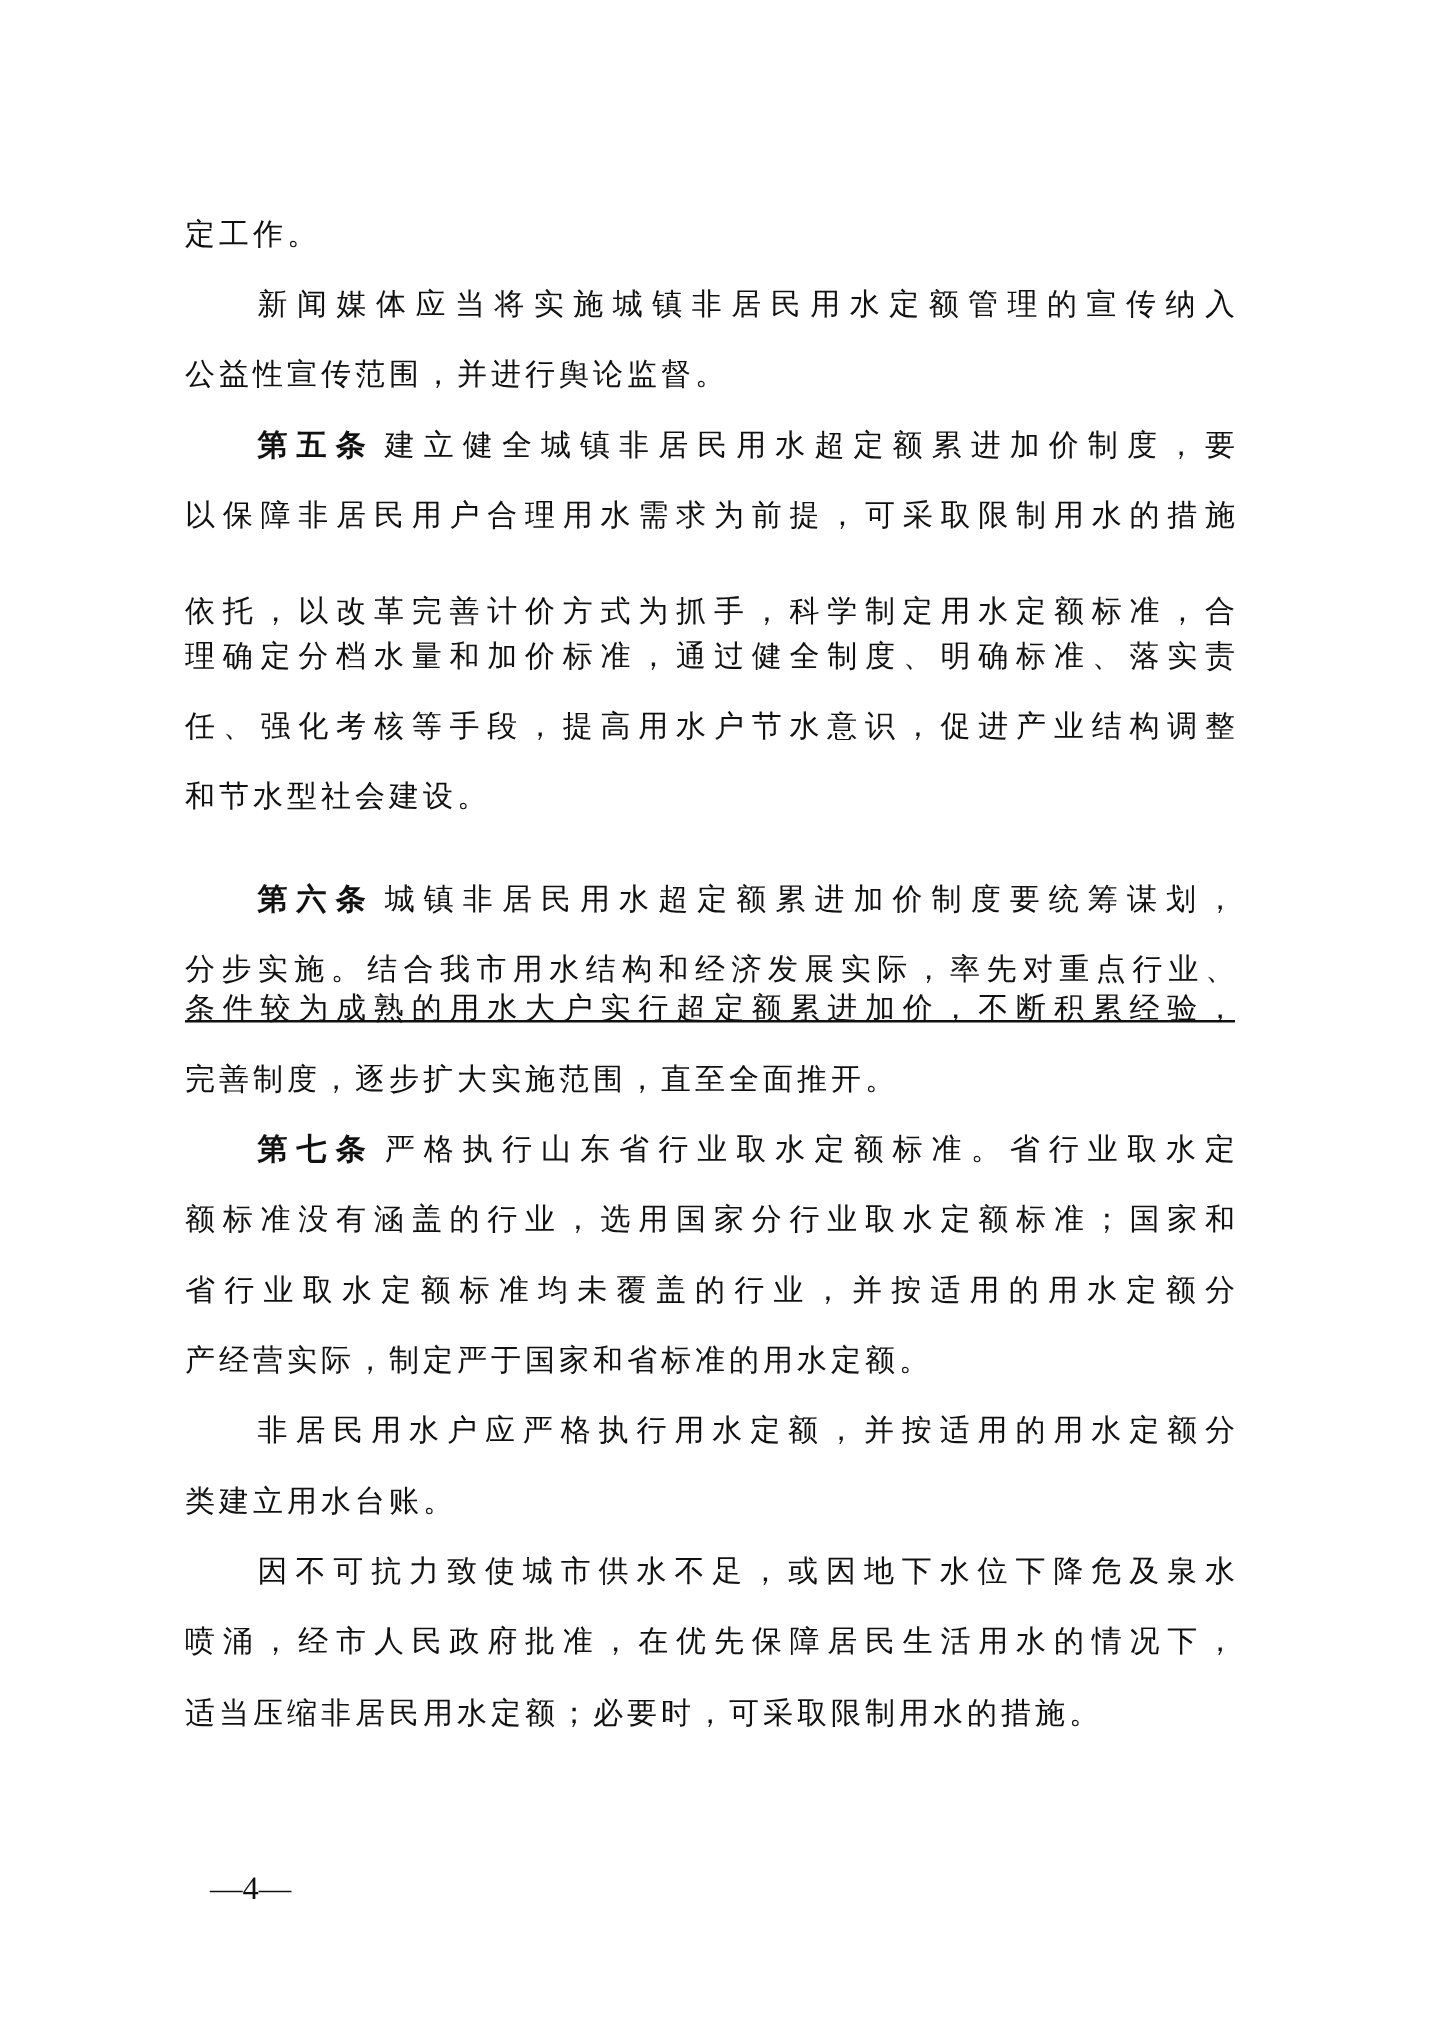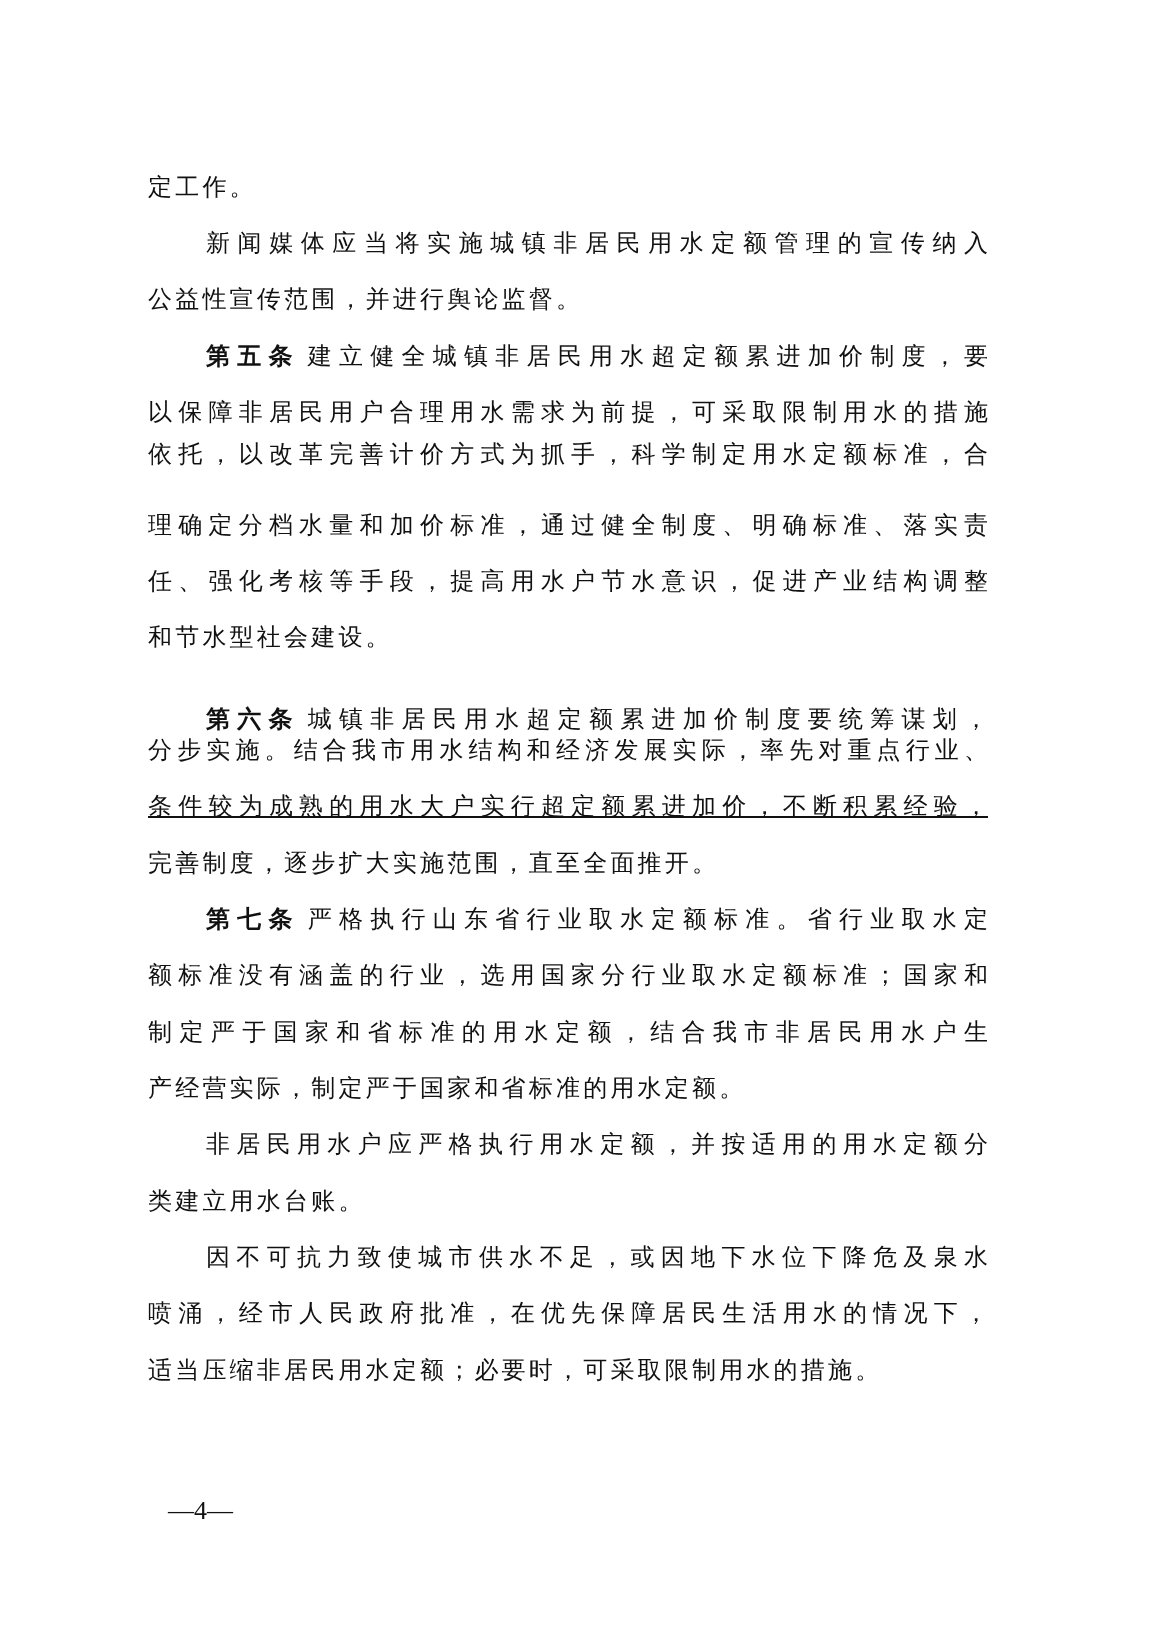--- a/index.html
+++ b/index.html
@@ -17,31 +17,31 @@
   </style>
 </head>
 <body>
 
 <div class="page" id="page">
     <div class="line" style="top: 170px;"><span>定工作。</span></div>
     <div class="line indent justify" style="top: 226px;"><span>新闻媒体应当将实施城镇非居民用水定额管理的宣传纳入</span></div>
     <div class="line" style="top: 282px;"><span>公益性宣传范围，并进行舆论监督。</span></div>
     <div class="line indent justify" style="top: 339px;"><span class="bold">第五条</span><span>建立健全城镇非居民用水超定额累进加价制度，要</span></div>
     <div class="line justify" style="top: 395px;"><span>以保障非居民用户合理用水需求为前提，可采取限制用水的措施</span></div>
-    <div class="line justify" style="top: 437px;"><span>依托，以改革完善计价方式为抓手，科学制定用水定额标准，合</span></div>
+    <div class="line justify" style="top: 472px;"><span>依托，以改革完善计价方式为抓手，科学制定用水定额标准，合</span></div>
     <div class="line justify" style="top: 508px;"><span>理确定分档水量和加价标准，通过健全制度、明确标准、落实责</span></div>
     <div class="line justify" style="top: 564px;"><span>任、强化考核等手段，提高用水户节水意识，促进产业结构调整</span></div>
     <div class="line" style="top: 620px;"><span>和节水型社会建设。</span></div>
     <div class="line indent justify" style="top: 702px;"><span class="bold">第六条</span><span>城镇非居民用水超定额累进加价制度要统筹谋划，</span></div>
-    <div class="line justify" style="top: 733px;"><span>分步实施。结合我市用水结构和经济发展实际，率先对重点行业、</span></div>
+    <div class="line justify" style="top: 758px;"><span>分步实施。结合我市用水结构和经济发展实际，率先对重点行业、</span></div>
     <div class="line justify" style="top: 789px; text-decoration: underline;"><span>条件较为成熟的用水大户实行超定额累进加价，不断积累经验，</span></div>
     <div class="line" style="top: 846px; text-align: right;"><span>完善制度，逐步扩大实施范围，直至全面推开。</span></div>
     <div class="line indent justify" style="top: 902px;"><span class="bold">第七条</span><span>严格执行山东省行业取水定额标准。省行业取水定</span></div>
     <div class="line justify" style="top: 958px;"><span>额标准没有涵盖的行业，选用国家分行业取水定额标准；国家和</span></div>
-    <div class="line justify" style="top: 1015px;"><span>制定严于国家和省标准的用水定额，结合我市非居民用水户生</span></div>
+    <div class="line justify" style="top: 1015px;"><span>省行业取水定额标准均未覆盖的行业，并按适用的用水定额分</span></div>
     <div class="line" style="top: 1071px;"><span>产经营实际，制定严于国家和省标准的用水定额。</span></div>
     <div class="line indent justify" style="top: 1127px;"><span>非居民用水户应严格执行用水定额，并按适用的用水定额分</span></div>
     <div class="line" style="top: 1184px; text-align: center;"><span>类建立用水台账。</span></div>
     <div class="line indent justify" style="top: 1240px;"><span>因不可抗力致使城市供水不足，或因地下水位下降危及泉水</span></div>
     <div class="line justify" style="top: 1296px;"><span>喷涌，经市人民政府批准，在优先保障居民生活用水的情况下，</span></div>
     <div class="line" style="top: 1353px;"><span>适当压缩非居民用水定额；必要时，可采取限制用水的措施。</span></div>
   </div>
 <div class="page-number">—4—</div>
 
 </body></html>

